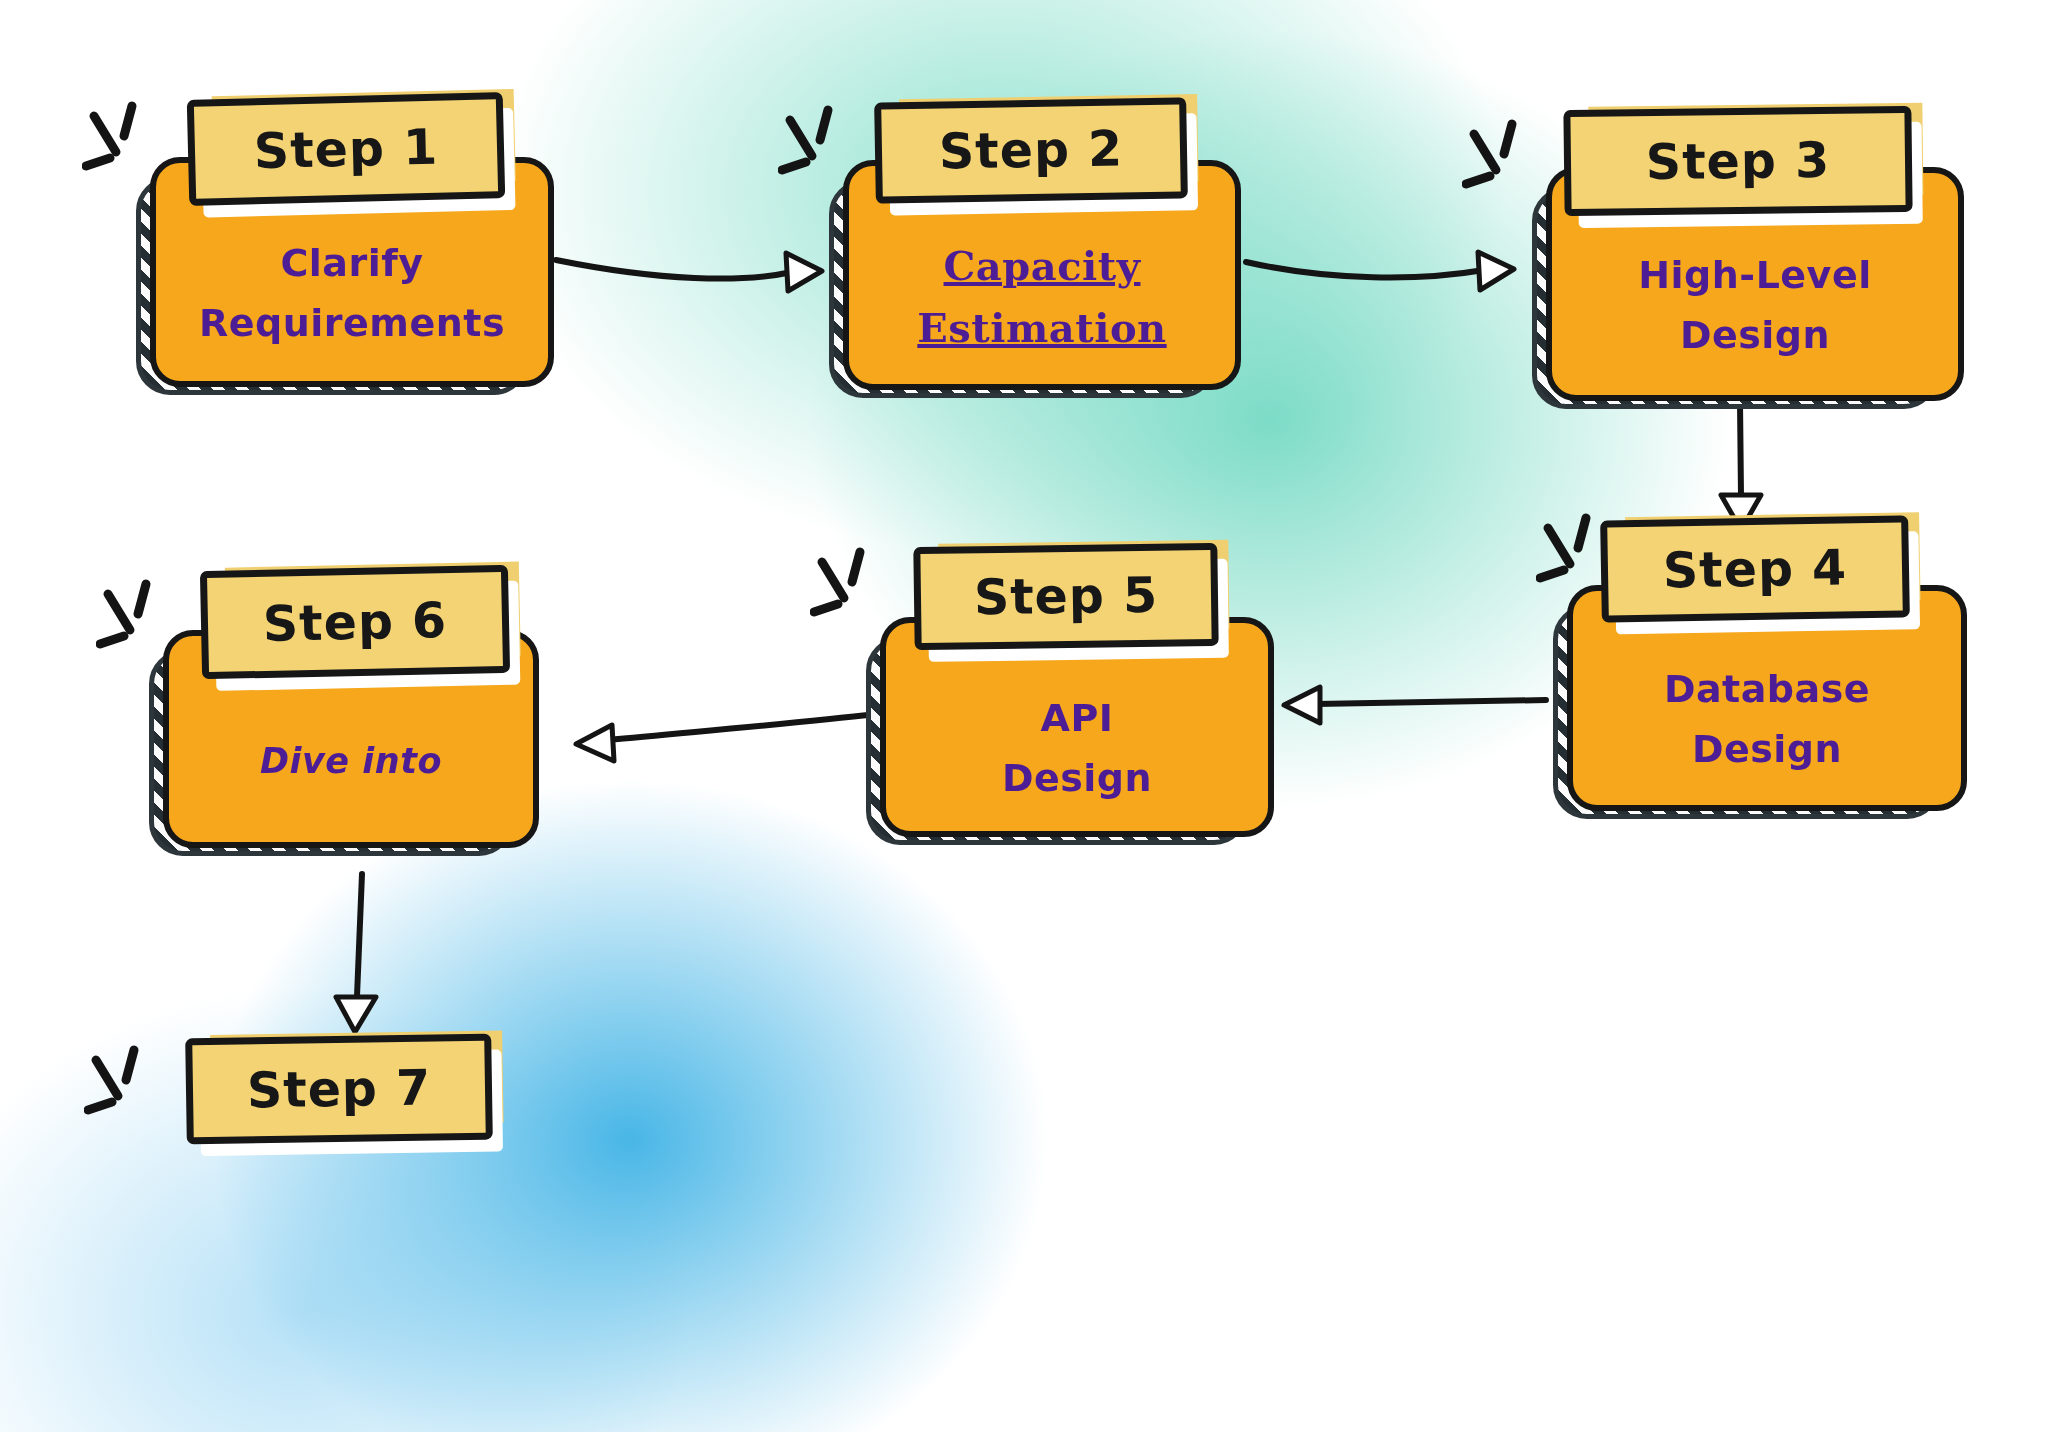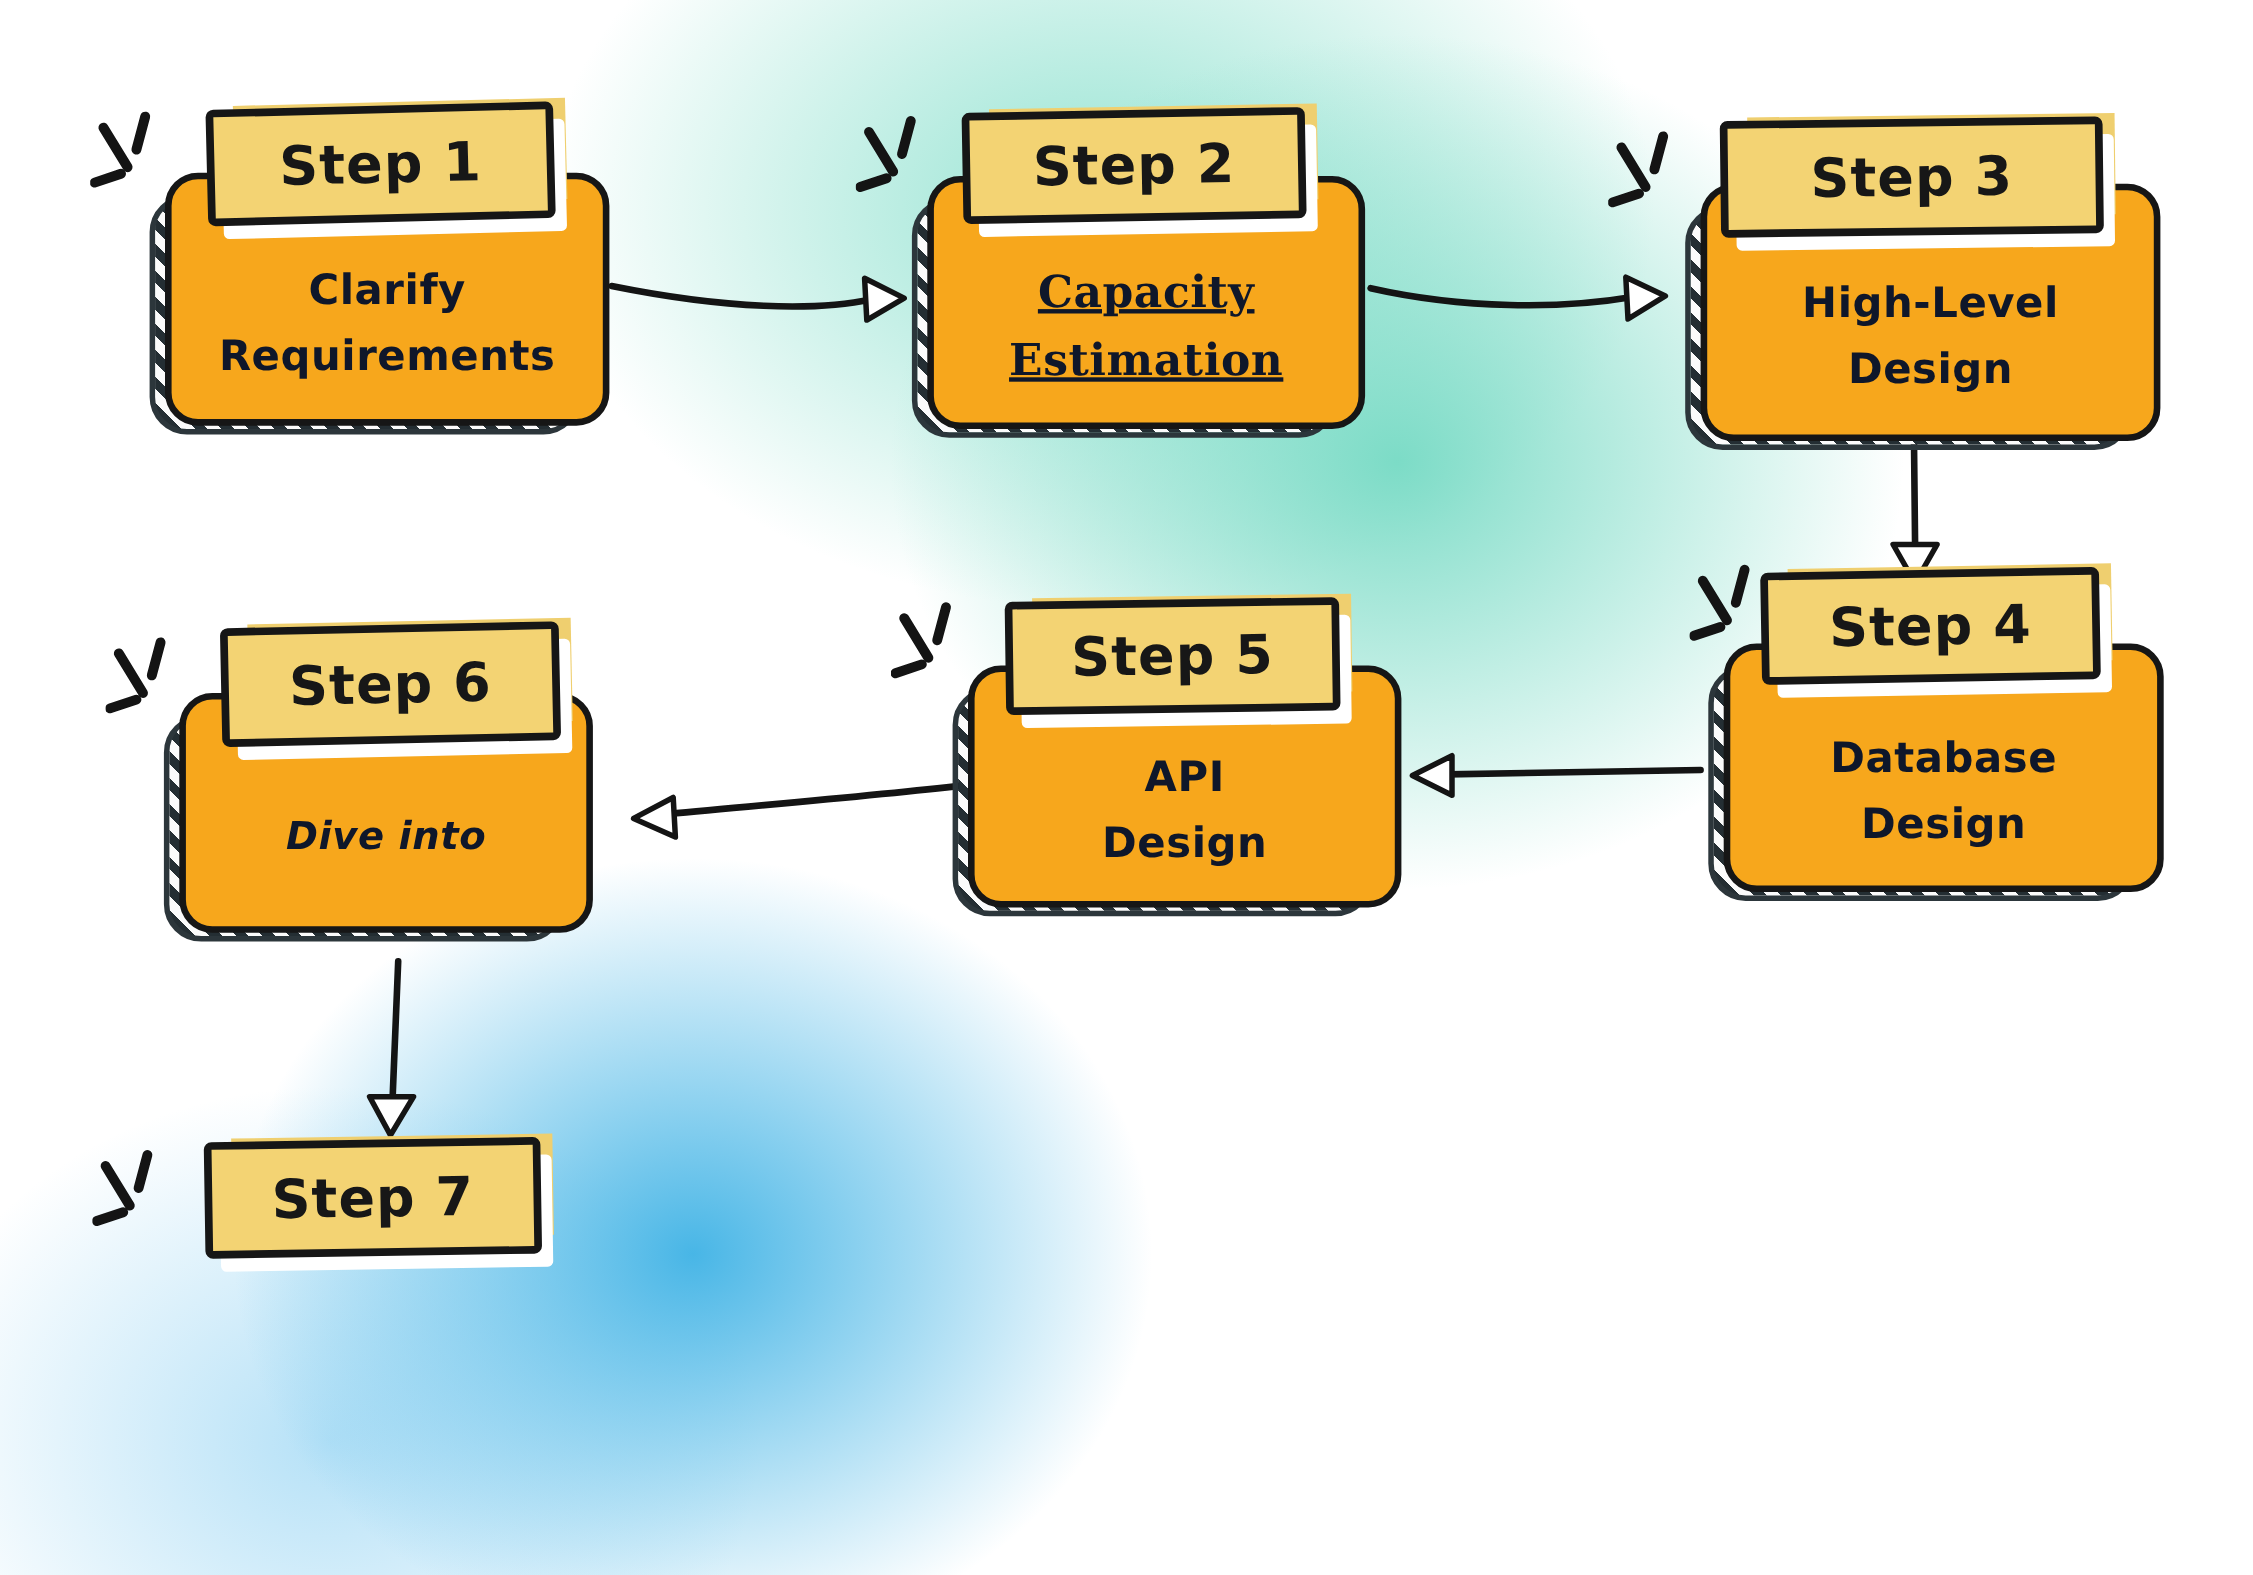--- a/index.html
+++ b/index.html
@@ -21,21 +21,21 @@
     display:flex;flex-direction:column;align-items:center;justify-content:center;
     padding-top:44px;gap:16px;
   }
   .body::before{ 
     content:"";position:absolute;left:-20px;top:14px;width:100%;height:100%;
     border-radius:34px;z-index:-1;box-sizing:border-box;
     background:repeating-linear-gradient(45deg,#fbfbfb 0 9px,#242e33 9px 17px);
     border:5px solid #2c363b;
   }
   .line{
-    color:#0f172a;font-size:38px;font-weight:bold;line-height:1.15;
+    color:#4c1d95;font-size:38px;font-weight:bold;line-height:1.15;
     white-space:nowrap;letter-spacing:0.5px;
   }
   .serif .line{font-family:"DejaVu Serif",serif;font-size:40px;text-decoration:underline;}
   .tab{
     position:absolute;top:0;box-sizing:border-box;
     background:#F3D373;border:7px solid #161616;border-radius:7px;
     display:flex;align-items:center;justify-content:center;
     box-shadow:12px 14px 0 -2px #ffffff, 18px -10px 0 -7px #EFCF6F;
     z-index:3;
   }
@@ -51,21 +51,21 @@
   .step2{left:843px;top:100px;width:398px;height:292px;}
   .step2 .body{top:60px;height:230px;}
   .step2 .tab{left:32px;width:312px;height:101px;transform:rotate(-1deg);}
   .step3{left:1528px;top:108px;width:418px;height:294px;}
   .step3 .body{top:59px;height:234px;margin-left:18px;}
   .step3 .tab{left:36px;width:348px;height:106px;transform:rotate(-0.7deg);}
   .step4{left:1567px;top:518px;width:400px;height:284px;}
   .step4 .body{top:67px;height:226px;}
   .step4 .tab{left:34px;width:308px;height:102px;transform:rotate(-1deg);}
   .step5{left:880px;top:545px;width:394px;height:282px;}
-  .step5 .body{top:60px;height:220px;text-align:right;}
+  .step5 .body{top:72px;height:220px;text-align:right;}
   .step5 .tab{left:34px;width:304px;height:103px;transform:rotate(-0.8deg);}
   .step6{left:163px;top:568px;width:376px;height:282px;}
   .step6 .body{top:62px;height:218px;font-style:italic;}
   .step6 .tab{left:38px;width:308px;height:108px;transform:rotate(-1.2deg);}
   .step6 .line{font-size:35px;}
   .step7{left:150px;top:1036px;width:403px;height:282px;}
   .step7 .body{top:57px;height:224px;gap:12px;}
   .step7 .tab{left:36px;width:306px;height:106px;transform:rotate(-0.9deg);}
   .step7 .line{font-size:28px;letter-spacing:0;}
 </style>

